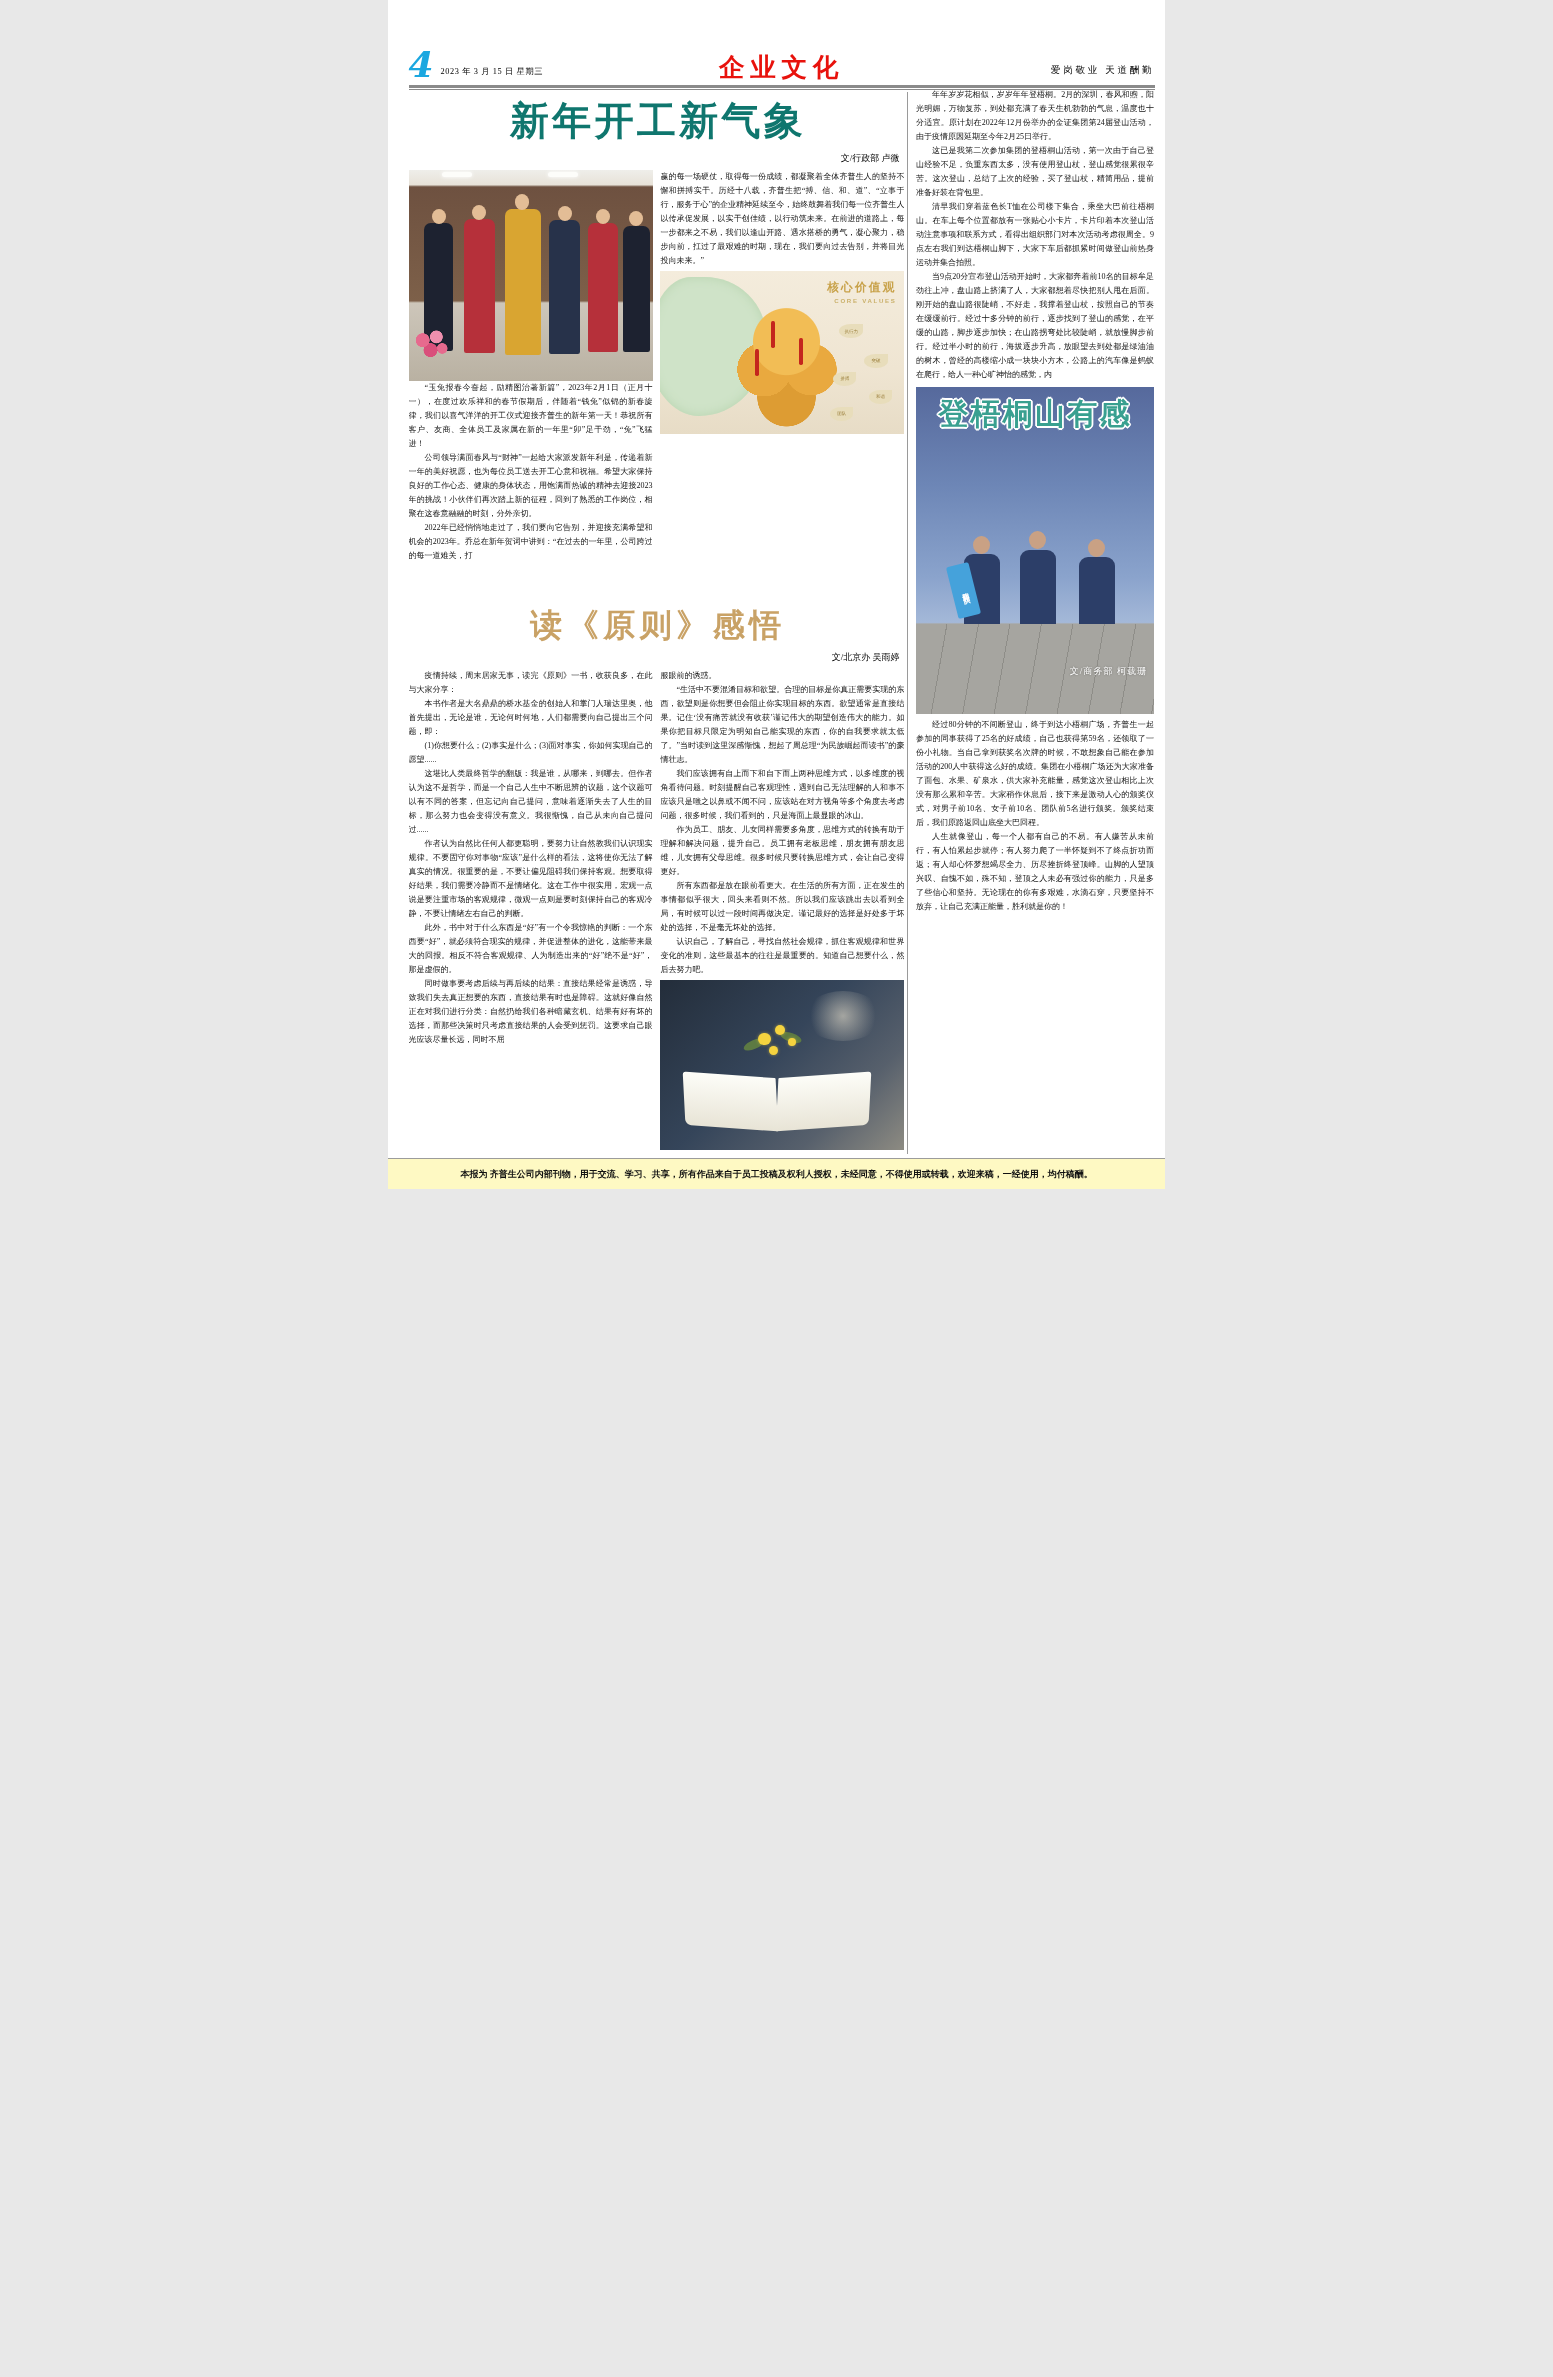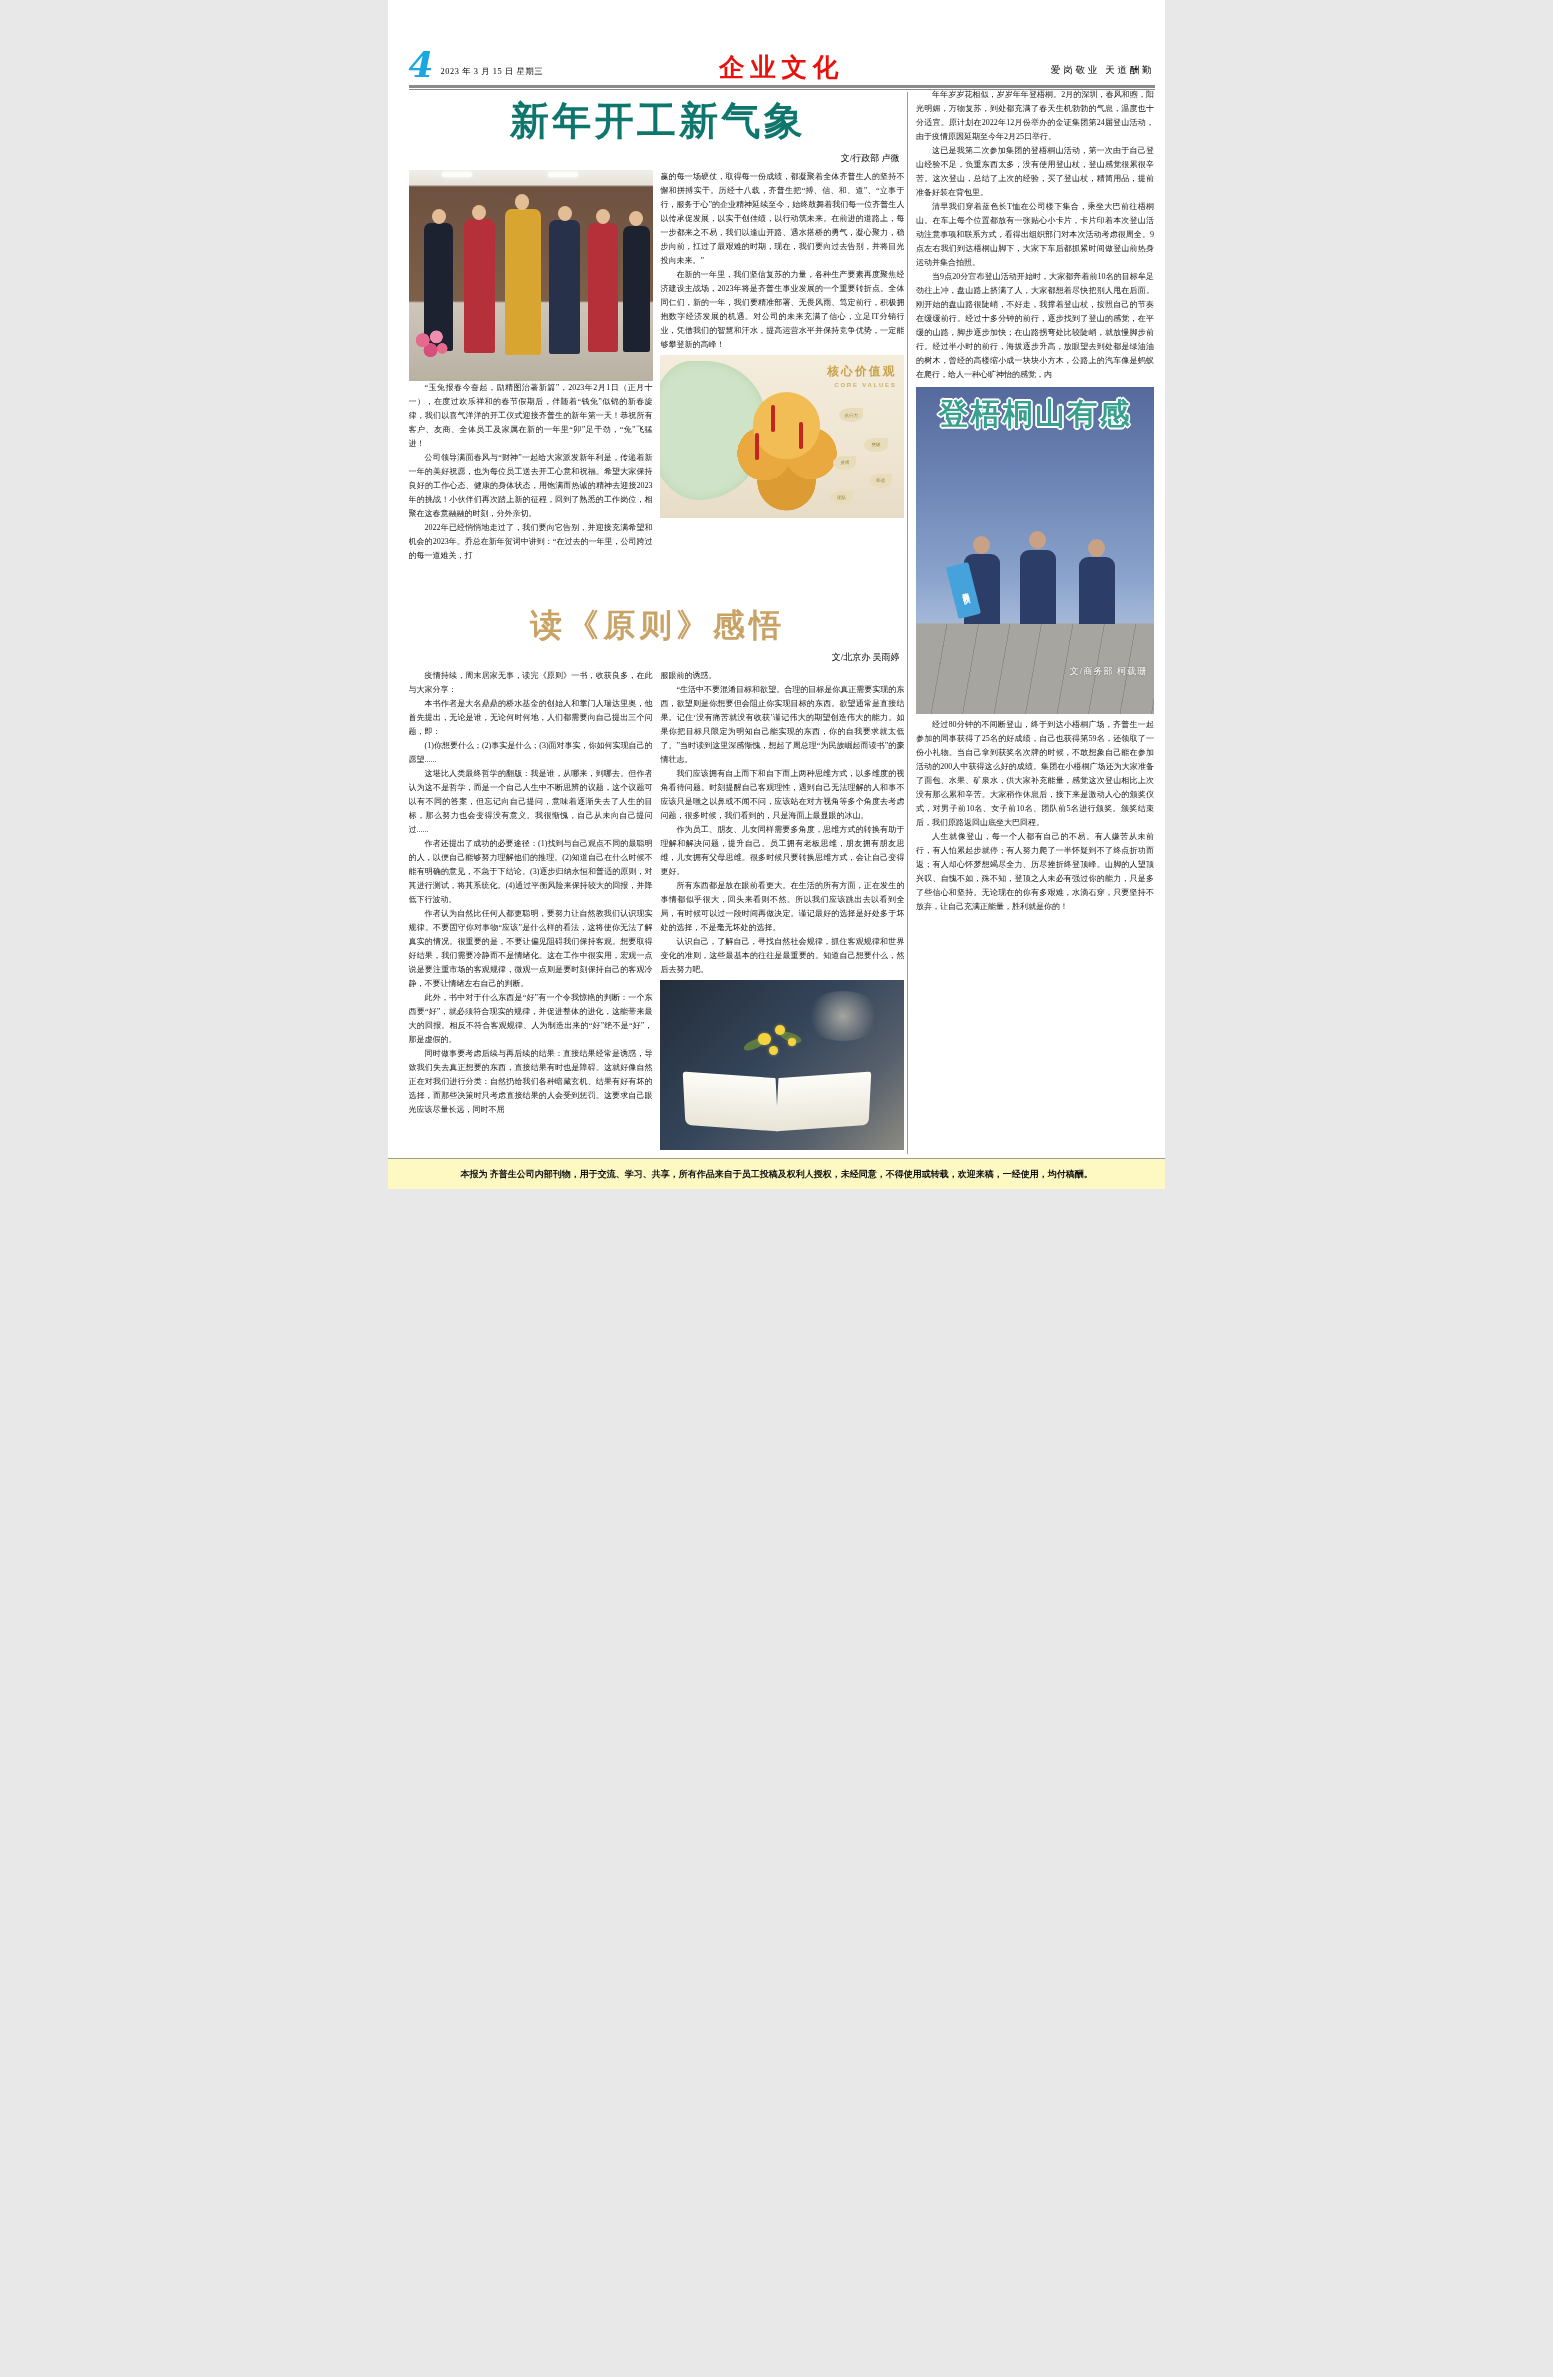--- a/index.html
+++ b/index.html
@@ -109,21 +109,20 @@
         </div>
         <div>
             <p class="para">“玉兔报春今奋起，励精图治著新篇”，2023年2月1日（正月十一），在度过欢乐祥和的春节假期后，伴随着“钱兔”似锦的新春旋律，我们以喜气洋洋的开工仪式迎接齐普生的新年第一天！恭祝所有客户、友商、全体员工及家属在新的一年里“卯”足干劲，“兔”飞猛进！</p>
             <p class="para">公司领导满面春风与“财神”一起给大家派发新年利是，传递着新一年的美好祝愿，也为每位员工送去开工心意和祝福。希望大家保持良好的工作心态、健康的身体状态，用饱满而热诚的精神去迎接2023年的挑战！小伙伴们再次踏上新的征程，回到了熟悉的工作岗位，相聚在这春意融融的时刻，分外亲切。</p>
             <p class="para">2022年已经悄悄地走过了，我们要向它告别，并迎接充满希望和机会的2023年。乔总在新年贺词中讲到：“在过去的一年里，公司跨过的每一道难关，打</p>
           </div>
       </div>
       <div class="col">
         <div>
             <p class="para cont">赢的每一场硬仗，取得每一份成绩，都凝聚着全体齐普生人的坚持不懈和拼搏实干。历经十八载，齐普生把“搏、信、和、道”、“立事于行，服务于心”的企业精神延续至今，始终鼓舞着我们每一位齐普生人以传承促发展，以实干创佳绩，以行动筑未来。在前进的道路上，每一步都来之不易，我们以逢山开路、遇水搭桥的勇气，凝心聚力，稳步向前，扛过了最艰难的时期，现在，我们要向过去告别，并将目光投向未来。”</p>
-            <p class="para">在新的一年里，我们坚信复苏的力量，各种生产要素再度聚焦经济建设主战场，2023年将是齐普生事业发展的一个重要转折点。全体同仁们，新的一年，我们要精准部署、无畏风雨、笃定前行，积极拥抱数字经济发展的机遇。对公司的未来充满了信心，立足IT分销行业，凭借我们的智慧和汗水，提高运营水平并保持竞争优势，一定能够攀登新的高峰！</p>
           </div>
         <div class="photo2">
           <div class="map"></div>
           <div class="tree"></div>
           <div class="ribbon" style="left:111px;top:50px"></div>
           <div class="ribbon" style="left:139px;top:67px"></div>
           <div class="ribbon" style="left:95px;top:78px"></div>
           <div class="cv-cn">核心价值观</div>
           <div class="cv-en">CORE VALUES</div>
           <div class="leaf" style="right:41px;top:53px;width:24.5px;height:14.5px">
@@ -149,21 +148,20 @@
   <div class="article2">
     <div class="a2-title">读《原则》感悟</div>
     <div class="byline a2-byline">文/北京办  吴雨婷</div>
     <div class="cols a2-cols">
       <div class="col">
         <div>
             <p class="para">疫情持续，周末居家无事，读完《原则》一书，收获良多，在此与大家分享：</p>
             <p class="para">本书作者是大名鼎鼎的桥水基金的创始人和掌门人瑞达里奥，他首先提出，无论是谁，无论何时何地，人们都需要向自己提出三个问题，即：</p>
             <p class="para">(1)你想要什么；(2)事实是什么；(3)面对事实，你如何实现自己的愿望......</p>
             <p class="para">这堪比人类最终哲学的翻版：我是谁，从哪来，到哪去。但作者认为这不是哲学，而是一个自己人生中不断思辨的议题，这个议题可以有不同的答案，但忘记向自己提问，意味着逐渐失去了人生的目标，那么努力也会变得没有意义。我很惭愧，自己从未向自己提问过......</p>
-            <p class="para">作者还提出了成功的必要途径：(1)找到与自己观点不同的最聪明的人，以便自己能够努力理解他们的推理。(2)知道自己在什么时候不能有明确的意见，不急于下结论。(3)逐步归纳永恒和普适的原则，对其进行测试，将其系统化。(4)通过平衡风险来保持较大的回报，并降低下行波动。</p>
             <p class="para">作者认为自然比任何人都更聪明，要努力让自然教我们认识现实规律。不要固守你对事物“应该”是什么样的看法，这将使你无法了解真实的情况。很重要的是，不要让偏见阻碍我们保持客观。想要取得好结果，我们需要冷静而不是情绪化。这在工作中很实用，宏观一点说是要注重市场的客观规律，微观一点则是要时刻保持自己的客观冷静，不要让情绪左右自己的判断。</p>
             <p class="para">此外，书中对于什么东西是“好”有一个令我惊艳的判断：一个东西要“好”，就必须符合现实的规律，并促进整体的进化，这能带来最大的回报。相反不符合客观规律、人为制造出来的“好”绝不是“好”，那是虚假的。</p>
             <p class="para">同时做事要考虑后续与再后续的结果：直接结果经常是诱惑，导致我们失去真正想要的东西，直接结果有时也是障碍。这就好像自然正在对我们进行分类：自然扔给我们各种暗藏玄机、结果有好有坏的选择，而那些决策时只考虑直接结果的人会受到惩罚。这要求自己眼光应该尽量长远，同时不屈</p>
           </div>
       </div>
       <div class="col">
         <div>
             <p class="para cont">服眼前的诱惑。</p>
             <p class="para">“生活中不要混淆目标和欲望。合理的目标是你真正需要实现的东西，欲望则是你想要但会阻止你实现目标的东西。欲望通常是直接结果。记住‘没有痛苦就没有收获’谨记伟大的期望创造伟大的能力。如果你把目标只限定为明知自己能实现的东西，你的自我要求就太低了。”当时读到这里深感惭愧，想起了周总理“为民族崛起而读书”的豪情壮志。</p>
             <p class="para">我们应该拥有自上而下和自下而上两种思维方式，以多维度的视角看待问题。时刻提醒自己客观理性，遇到自己无法理解的人和事不应该只是嗤之以鼻或不闻不问，应该站在对方视角等多个角度去考虑问题，很多时候，我们看到的，只是海面上最显眼的冰山。</p>

